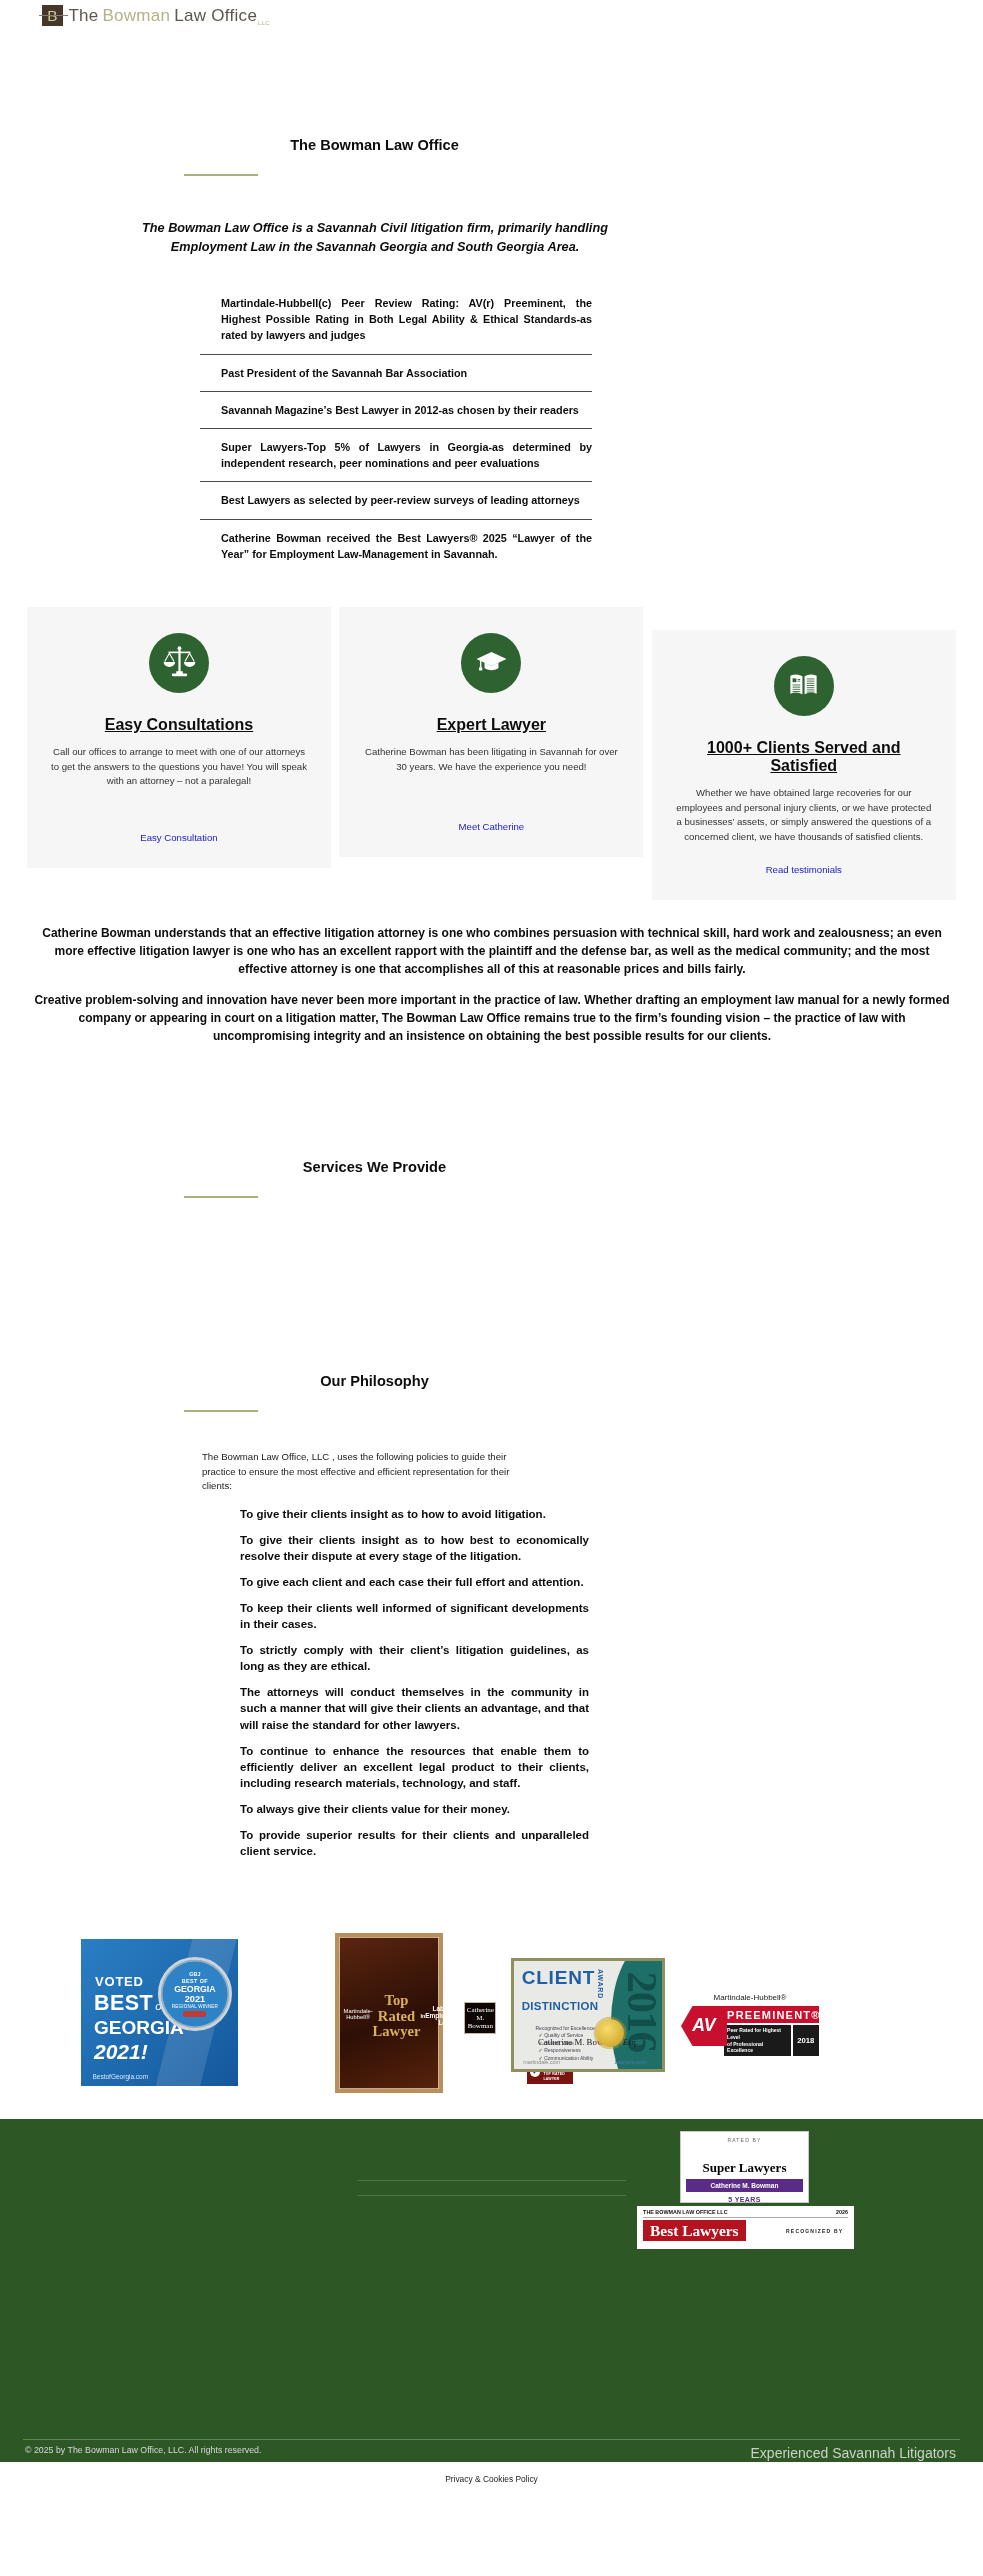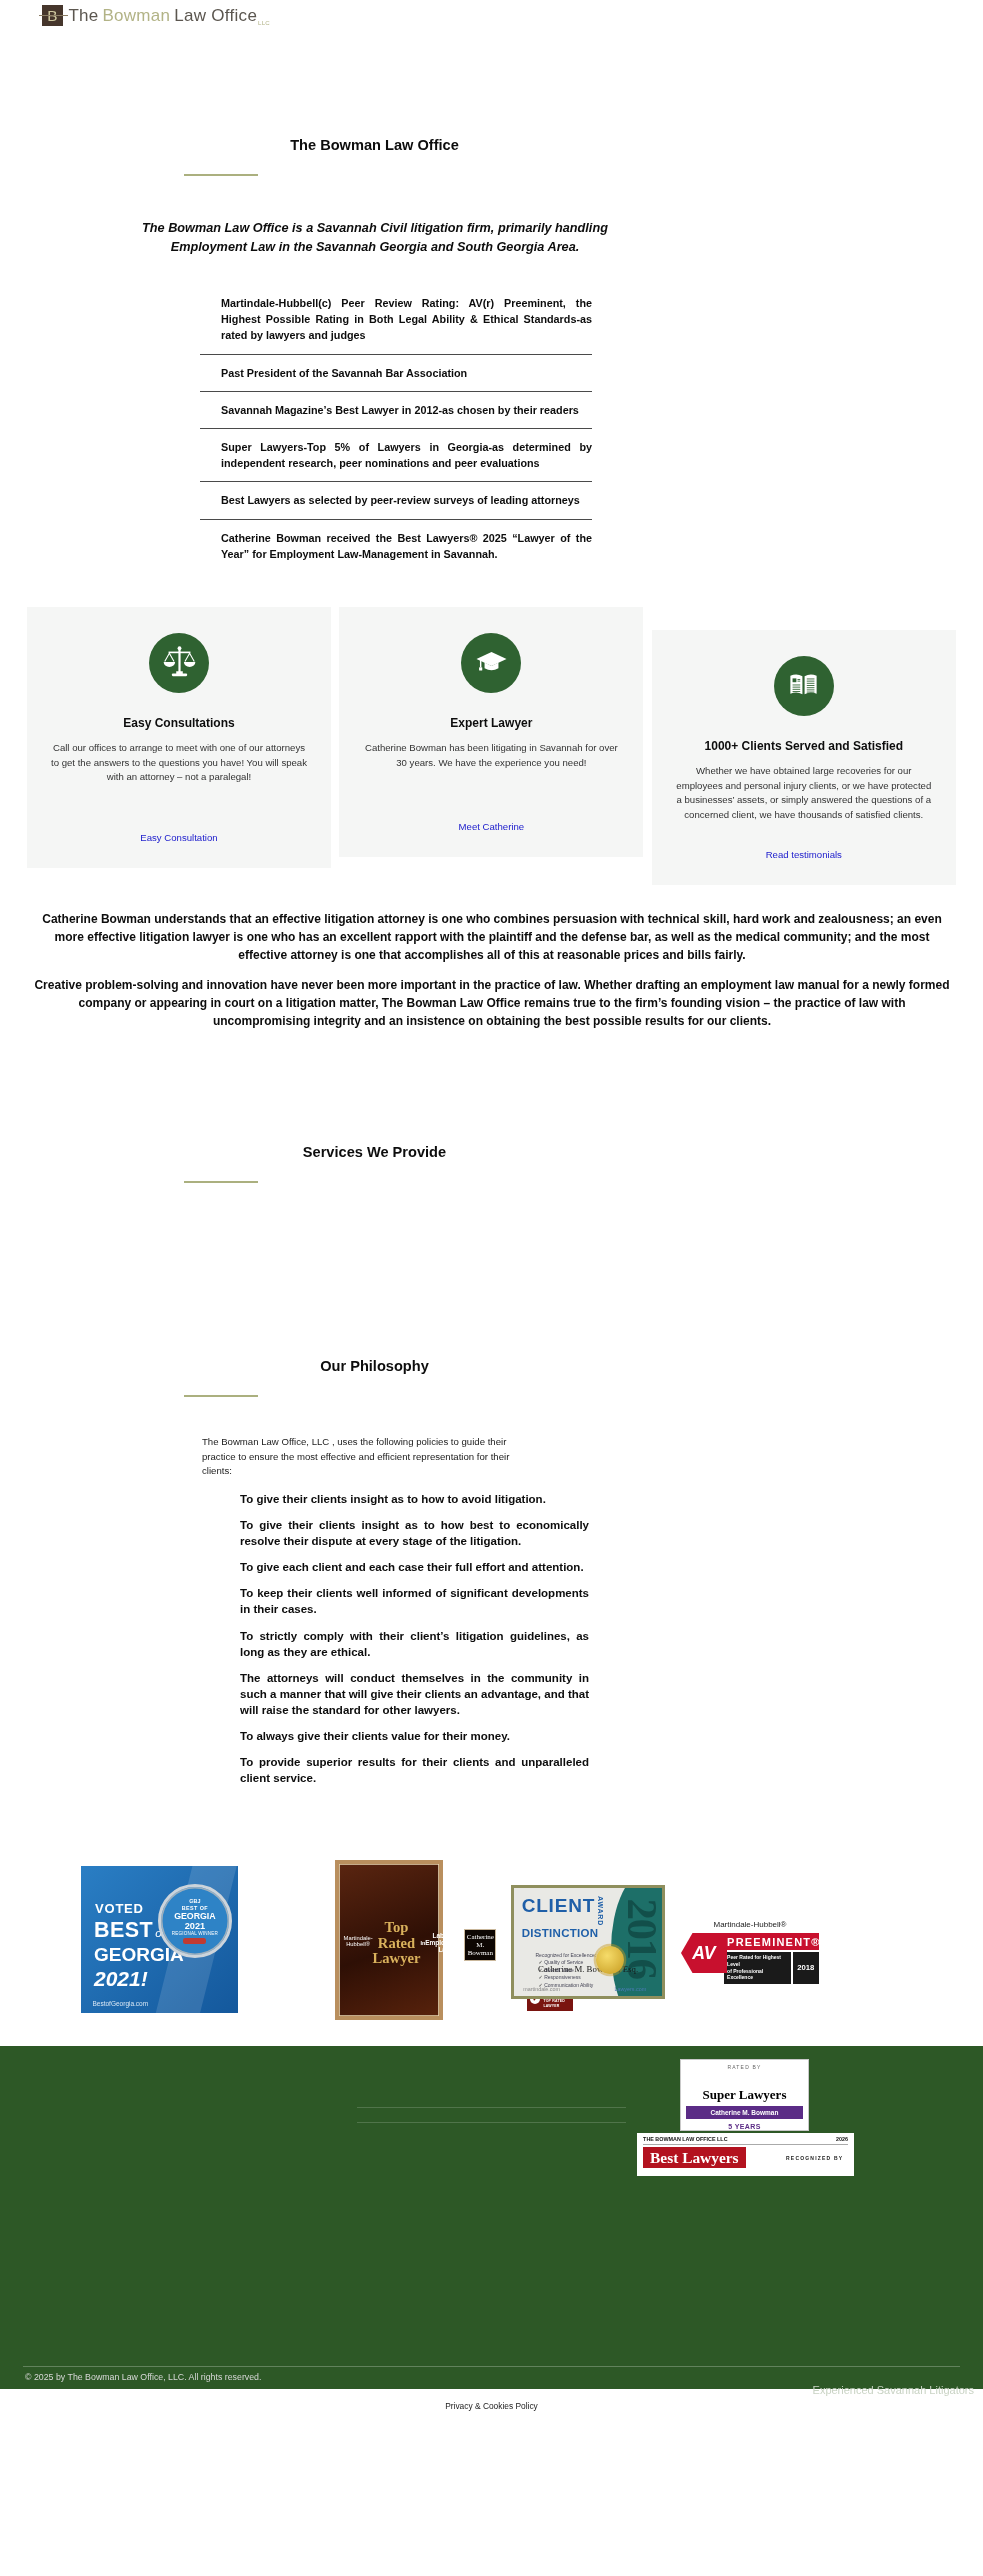--- a/index.html
+++ b/index.html
@@ -28,21 +28,21 @@
   .creds li{font-size:10.8px;font-weight:700;line-height:1.5;text-align:justify;padding:10px 0 10px 21px;color:#0d0d0d;}
   .creds li + li{border-top:0.8px solid #4a4a4a;}
 
   
   .features{display:flex;gap:8.4px;margin:35px 0 0 27px;width:929px;align-items:flex-start;}
   .feature{background:#f5f6f5;width:304px;box-sizing:border-box;padding:26px 23px 24.6px;display:flex;flex-direction:column;align-items:center;text-align:center;}
   .feature.f1{min-height:261px;}
   .feature.f2{min-height:250px;}
   .feature.f3{margin-top:23px;min-height:255px;}
   .f-icon{width:60px;height:60px;border-radius:50%;background:#2f6231;display:flex;align-items:center;justify-content:center;flex:0 0 auto;}
-  .f-title{font-size:12px;font-weight:700;margin-top:23px;color:#0d0d0d;}
+  .f-title{font-size:16px;font-weight:700;margin-top:23px;color:#0d0d0d;text-decoration:underline;}
   .f-text{font-size:9.6px;line-height:1.5;color:#333;margin-top:11.5px;}
   .f-link{margin-top:auto;padding-top:20px;font-size:9.6px;color:#2121cd;text-decoration:none;cursor:pointer;}
 
   
   .about{width:922px;margin:24.6px 0 0 31px;text-align:center;}
   .about p{font-size:12px;font-weight:700;line-height:1.5;color:#0d0d0d;margin:0 0 12.3px;}
 
   .services{margin-top:114px;}
   .philosophy{margin-top:175px;}
   .ph-intro{margin:38px 0 0 110px;width:338px;font-size:9.6px;line-height:1.5;color:#222;}
@@ -123,21 +123,21 @@
   .sl-years{color:#5b2c86;font-size:7px;font-weight:700;margin-top:3.8px;letter-spacing:0.4px;}
 
   .bl{position:absolute;left:637px;top:87px;width:217px;height:43px;background:#fff;box-sizing:border-box;padding:3.1px 6.1px 0;}
   .bl-top{display:flex;justify-content:space-between;font-size:5.4px;font-weight:700;color:#111;border-bottom:0.8px solid #aaa;padding-bottom:1.5px;}
   .bl-main{display:flex;align-items:center;justify-content:space-between;margin-top:2.3px;}
   .bl-brand{font-family:"Liberation Serif",serif;font-size:15.4px;font-weight:700;color:#fff;background:#b3121f;padding:1.5px 7px;}
   .bl-rec{font-size:5px;letter-spacing:1.2px;color:#222;font-weight:700;margin-right:4.6px;}
 
   .f-divider{position:absolute;left:23px;right:23px;top:320px;height:0.8px;background:rgba(255,255,255,.25);}
   .f-copy{position:absolute;left:25px;top:326px;font-size:8.8px;color:#d8d8d8;}
-  .f-tag{position:absolute;right:9px;top:326px;font-size:11px;color:#c9d3c4;margin-top:12px;}
+  .f-tag{position:absolute;right:27px;top:326px;font-size:14px;color:#c9d3c4;}
 
   .privacy{height:28px;background:#fff;text-align:center;padding-top:8.4px;box-sizing:border-box;}
   .privacy a{font-size:8.4px;color:#222;text-decoration:none;cursor:pointer;}
 </style>
 </head>
 <body>
 
 <div class="page">
 
   <div class="header">
@@ -228,20 +228,21 @@
     <h2>Our Philosophy</h2>
     <div class="divider"></div>
     <p class="ph-intro">The Bowman Law Office, LLC , uses the following policies to guide their practice to ensure the most effective and efficient representation for their clients:</p>
     <ul class="ph-list">
       <li>To give their clients insight as to how to avoid litigation.</li>
       <li>To give their clients insight as to how best to economically resolve their dispute at every stage of the litigation.</li>
       <li>To give each client and each case their full effort and attention.</li>
       <li>To keep their clients well informed of significant developments in their cases.</li>
       <li>To strictly comply with their client’s litigation guidelines, as long as they are ethical.</li>
       <li>The attorneys will conduct themselves in the community in such a manner that will give their clients an advantage, and that will raise the standard for other lawyers.</li>
+      <li>To continue to enhance the resources that enable them to efficiently deliver an excellent legal product to their clients, including research materials, technology, and staff.</li>
       <li>To always give their clients value for their money.</li>
       <li>To provide superior results for their clients and unparalleled client service.</li>
     </ul>
   </section>
 
   <section class="awards">
 
     <div class="bog">
       <div class="bog-voted">VOTED</div>
       <div class="bog-best"><span>BEST</span><span class="bog-of">of</span></div>

